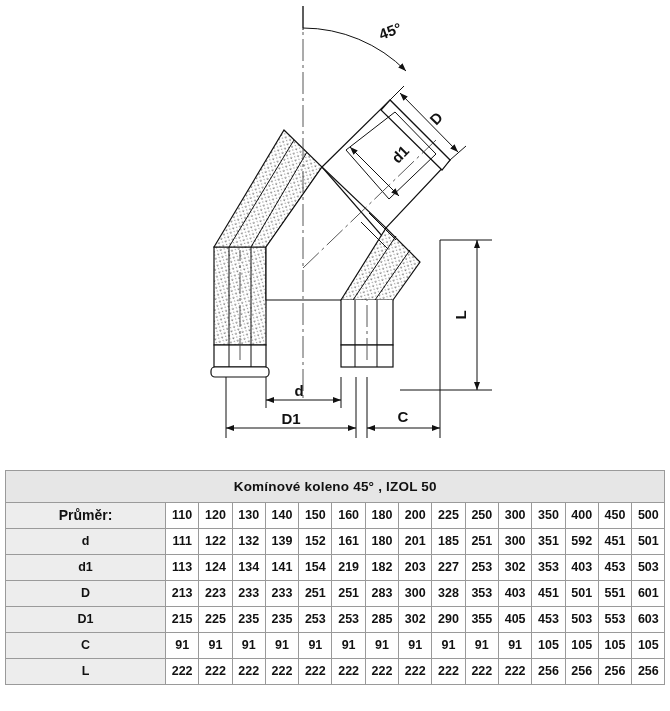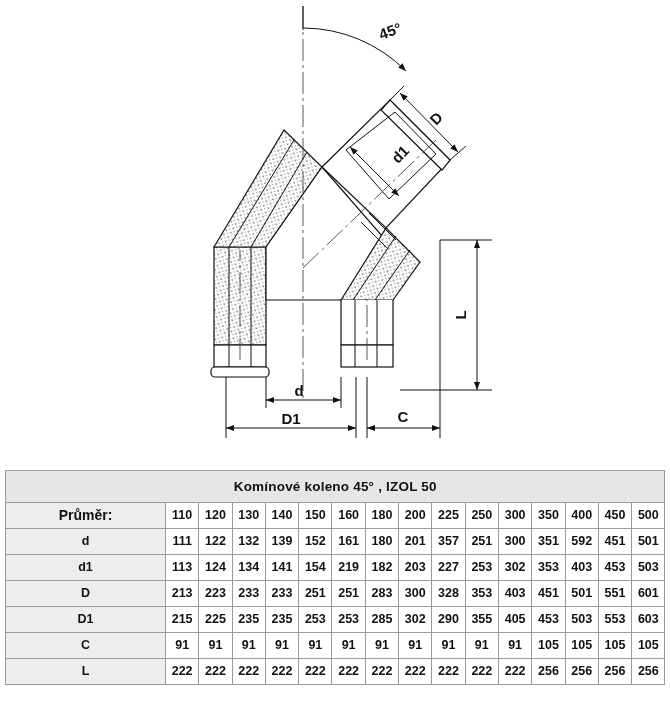--- a/index.html
+++ b/index.html
@@ -237,21 +237,21 @@
         <tr>
           <td class="rowhead">d</td>
           <td class="val">111</td>
           <td class="val">122</td>
           <td class="val">132</td>
           <td class="val">139</td>
           <td class="val">152</td>
           <td class="val">161</td>
           <td class="val">180</td>
           <td class="val">201</td>
-          <td class="val">357</td>
+          <td class="val">185</td>
           <td class="val">251</td>
           <td class="val">300</td>
           <td class="val">351</td>
           <td class="val">592</td>
           <td class="val">451</td>
           <td class="val">501</td>
         </tr>
 
         <tr>
           <td class="rowhead">d1</td>

